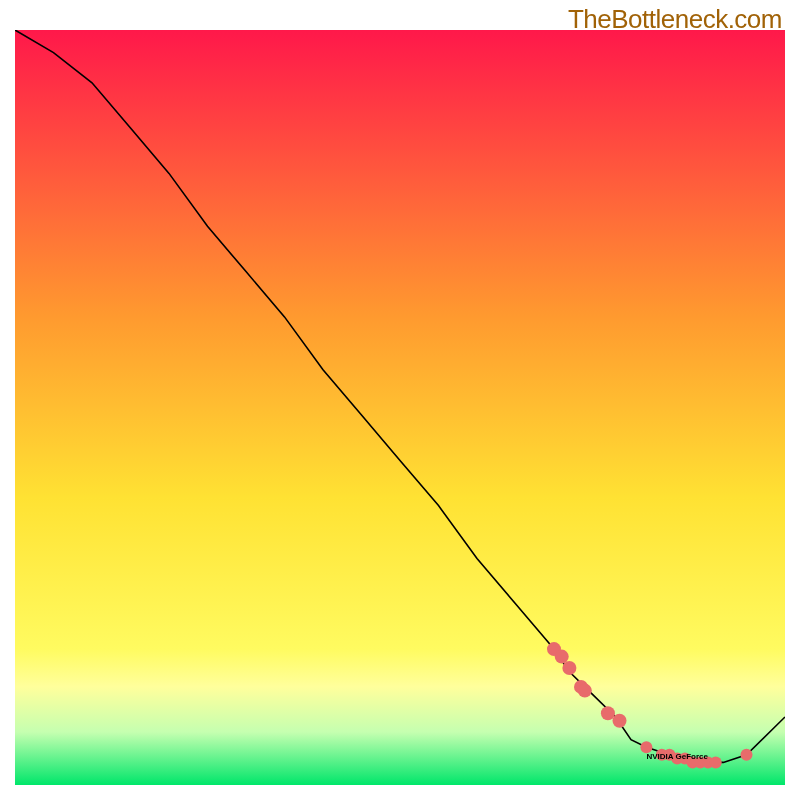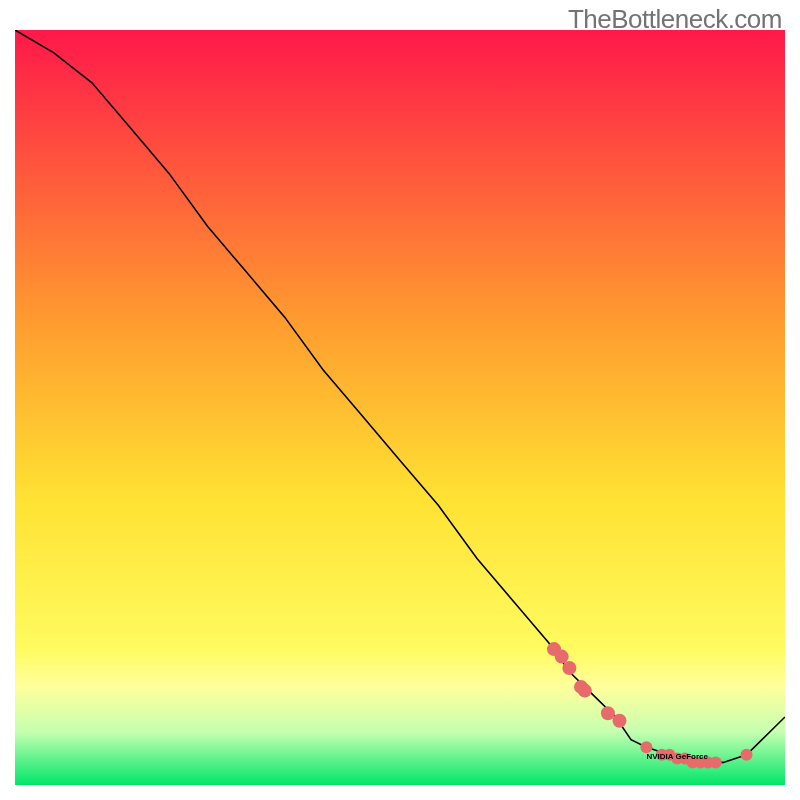--- a/index.html
+++ b/index.html
@@ -10,21 +10,21 @@
     position: relative;
     font-family: Arial, Helvetica, sans-serif;
     background: #ffffff;
   }
   .watermark {
     position: absolute;
     top: 4px;
     right: 18px;
     font-size: 26px;
     font-weight: 500;
-    color: #737373;
+    color: #a16207;
     letter-spacing: -0.5px;
   }
   .plot-area {
     position: absolute;
     top: 30px;
     left: 15px;
     width: 770px;
     height: 755px;
     overflow: hidden;
   }

